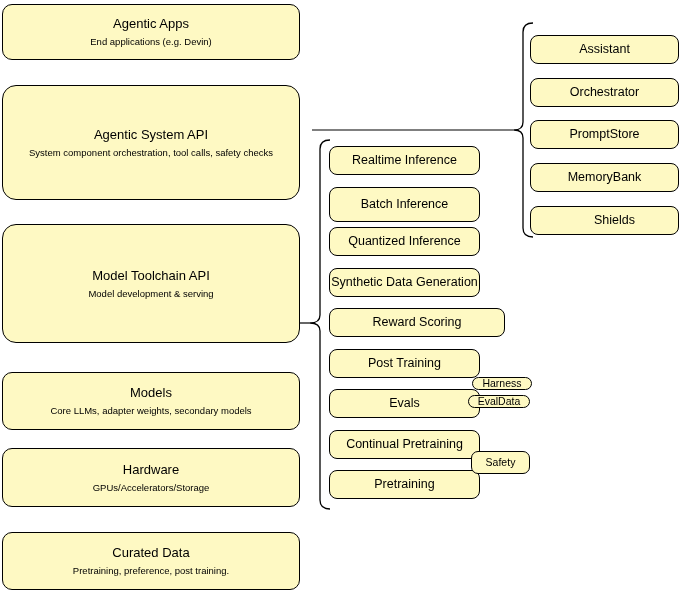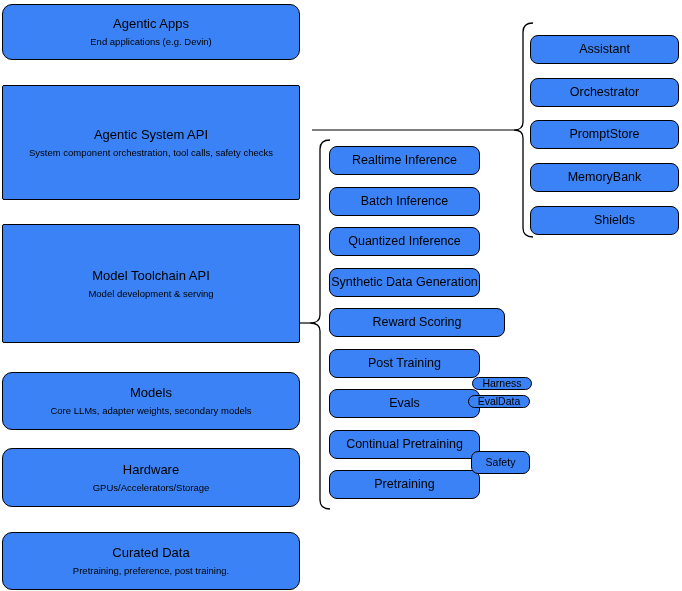--- a/index.html
+++ b/index.html
@@ -2,25 +2,25 @@
 <html><head>
 <meta charset="utf-8">
 <style>
   html,body{margin:0;padding:0;background:#ffffff;}
   #canvas{
     position:relative;width:682px;height:591px;background:#ffffff;overflow:hidden;
     font-family:"Liberation Sans", sans-serif;color:#000000;
   }
   .overlay{position:absolute;left:0;top:0;z-index:1;}
   .box{
-    position:absolute;box-sizing:border-box;background:#3b82f6;border:1.3px solid #000000;
+    position:absolute;box-sizing:border-box;background:#fef9c3;border:1.3px solid #000000;
     display:flex;align-items:center;justify-content:center;text-align:center;z-index:2;
   }
   .lbox{flex-direction:column;border-radius:10px;padding:2px 8px;}
-  .lbox.big{border-radius:2px;}
+  .lbox.big{border-radius:14px;}
   .lbox .t{font-size:13px;line-height:1.25;}
   .lbox .s{font-size:9.5px;line-height:1.2;margin-top:4px;}
   .mbox{border-radius:8px;font-size:12.5px;line-height:1;}
   .rbox{border-radius:8px;font-size:12.5px;line-height:1;text-align:right;}
   .pill{border-radius:7px;font-size:10.5px;line-height:1;z-index:3;padding:4px;}
 </style>
 </head>
 <body>
 
 <div id="canvas">
@@ -53,21 +53,21 @@
     <div class="s">GPUs/Accelerators/Storage</div>
   </div>
   <div class="box lbox" style="left:2px;top:532px;width:298px;height:58px;">
     <div class="t">Curated Data</div>
     <div class="s">Pretraining, preference, post training.</div>
   </div>
 
   <div class="box mbox" style="left:329px;top:146px;width:151px;height:29px;">
     <span>Realtime Inference</span>
   </div>
-  <div class="box mbox" style="left:329px;top:187px;width:151px;height:29px;">
+  <div class="box mbox" style="left:329px;top:187px;width:151px;height:35px;">
     <span>Batch Inference</span>
   </div>
   <div class="box mbox" style="left:329px;top:227px;width:151px;height:29px;">
     <span>Quantized Inference</span>
   </div>
   <div class="box mbox" style="left:329px;top:268px;width:151px;height:29px;">
     <span>Synthetic Data Generation</span>
   </div>
   <div class="box mbox" style="left:329px;top:308px;width:176px;height:29px;">
     <span>Reward Scoring</span>

